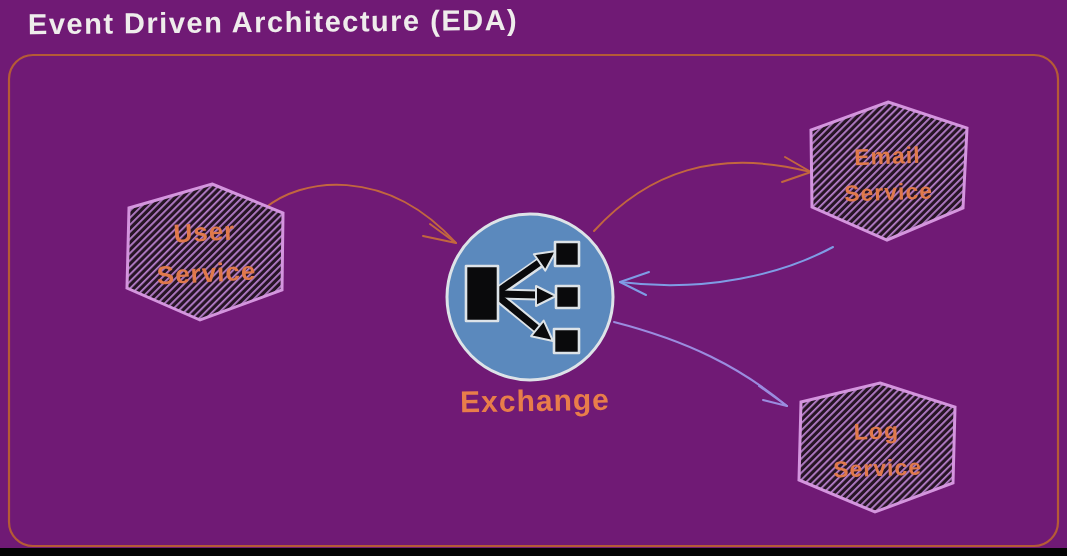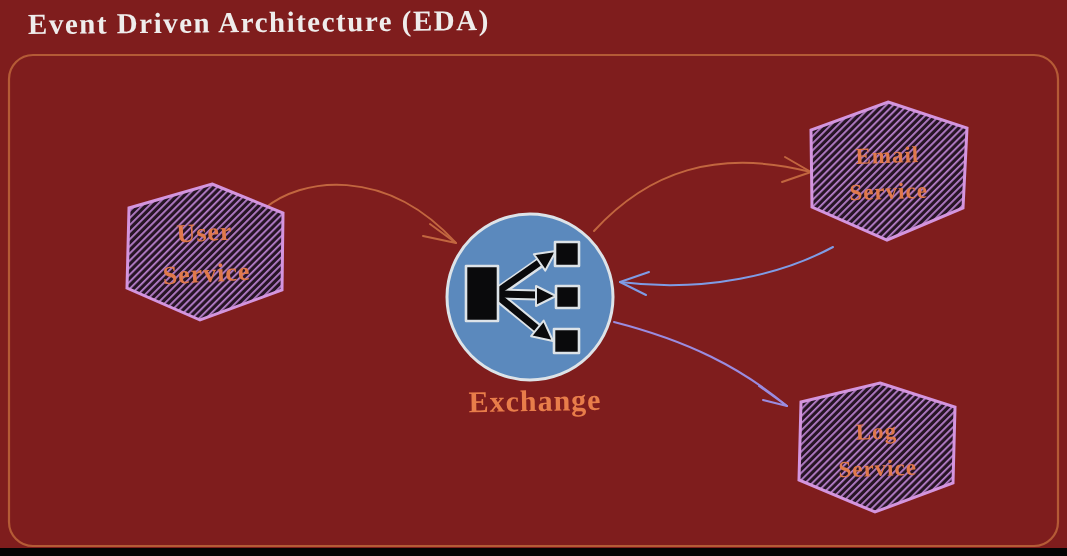--- a/index.html
+++ b/index.html
@@ -1,22 +1,22 @@
 <!DOCTYPE html>
 <html><head>
 <meta charset="utf-8">
 <style>
   html, body { margin: 0; padding: 0; background: #060505; }
   #canvas {
     position: relative;
     width: 1067px;
     height: 556px;
-    background: #7f1d1d;
+    background: #701a75;
     overflow: hidden;
-    font-family: Liberation Serif, serif;
+    font-family: Liberation Sans, sans-serif;
   }
   #diagram-svg { position: absolute; left: 0; top: 0; }
   .title {
     position: absolute;
     left: 28px;
     top: 6px;
     color: #efedec;
     font-size: 29px;
     font-weight: 700;
     letter-spacing: 1.5px;

